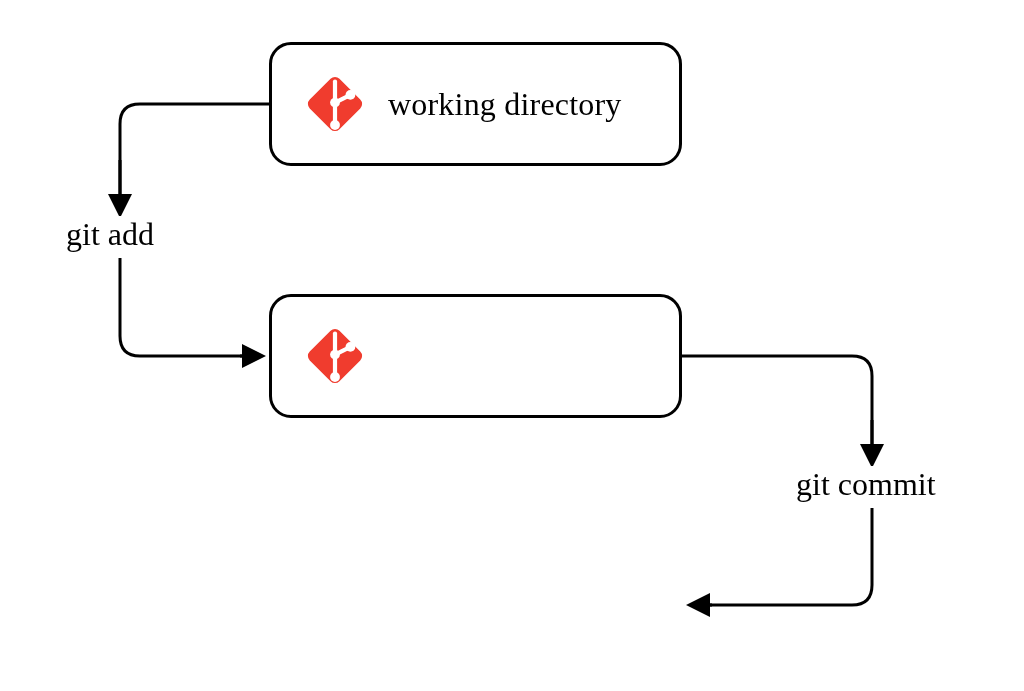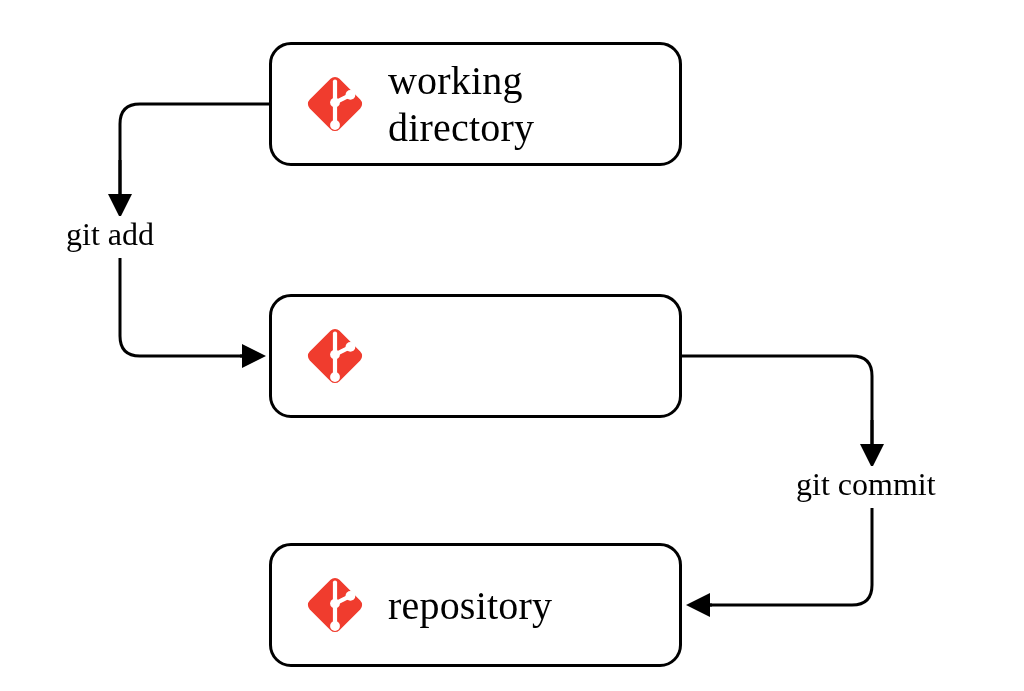--- a/index.html
+++ b/index.html
@@ -27,21 +27,21 @@
     background: #fff;
   }
   .node .icon-wrap {
     width: 78px;
     height: 78px;
     display: flex;
     align-items: center;
     justify-content: center;
   }
   .node-label {
-    font-size: 40px;
+    font-size: 32px;
     margin-left: 14px;
     letter-spacing: .2px;
   }
   .edge-label {
     position: absolute;
     font-size: 32px;
     background: #fff;
   }
   svg.arrows {
     position: absolute;
@@ -87,38 +87,20 @@
           <line x1="50" y1="54" x2="50" y2="80"></line>
           <line x1="50" y1="48" x2="70" y2="38"></line>
         </g>
         <circle cx="50" cy="48" r="7" fill="#ffffff"></circle>
         <circle cx="50" cy="80" r="7" fill="#ffffff"></circle>
         <circle cx="72" cy="37" r="7" fill="#ffffff"></circle>
       </svg>
     </span>
   </div>
 
-  <div class="node" style="left:269px; top:543px; width:413px; height:124px;">
-    <span class="icon-wrap">
-      <svg viewBox="0 0 100 100" width="70" height="70">
-        <g transform="rotate(45 50 50)">
-          <rect x="20" y="20" width="60" height="60" rx="9" fill="#f03c2e"></rect>
-        </g>
-        <g stroke="#ffffff" stroke-width="6" stroke-linecap="round" fill="none">
-          <line x1="50" y1="18" x2="50" y2="42"></line>
-          <line x1="50" y1="54" x2="50" y2="80"></line>
-          <line x1="50" y1="48" x2="70" y2="38"></line>
-        </g>
-        <circle cx="50" cy="48" r="7" fill="#ffffff"></circle>
-        <circle cx="50" cy="80" r="7" fill="#ffffff"></circle>
-        <circle cx="72" cy="37" r="7" fill="#ffffff"></circle>
-      </svg>
-    </span>
-    <span class="node-label">repository</span>
-  </div>
 
   <svg class="arrows">
     <defs>
       <marker id="arrowhead" markerWidth="8" markerHeight="8" refX="6" refY="4" orient="auto">
         <path d="M0,0 L8,4 L0,8 Z" fill="#000"></path>
       </marker>
     </defs>
 
     <path d="M 269 104
              L 140 104

